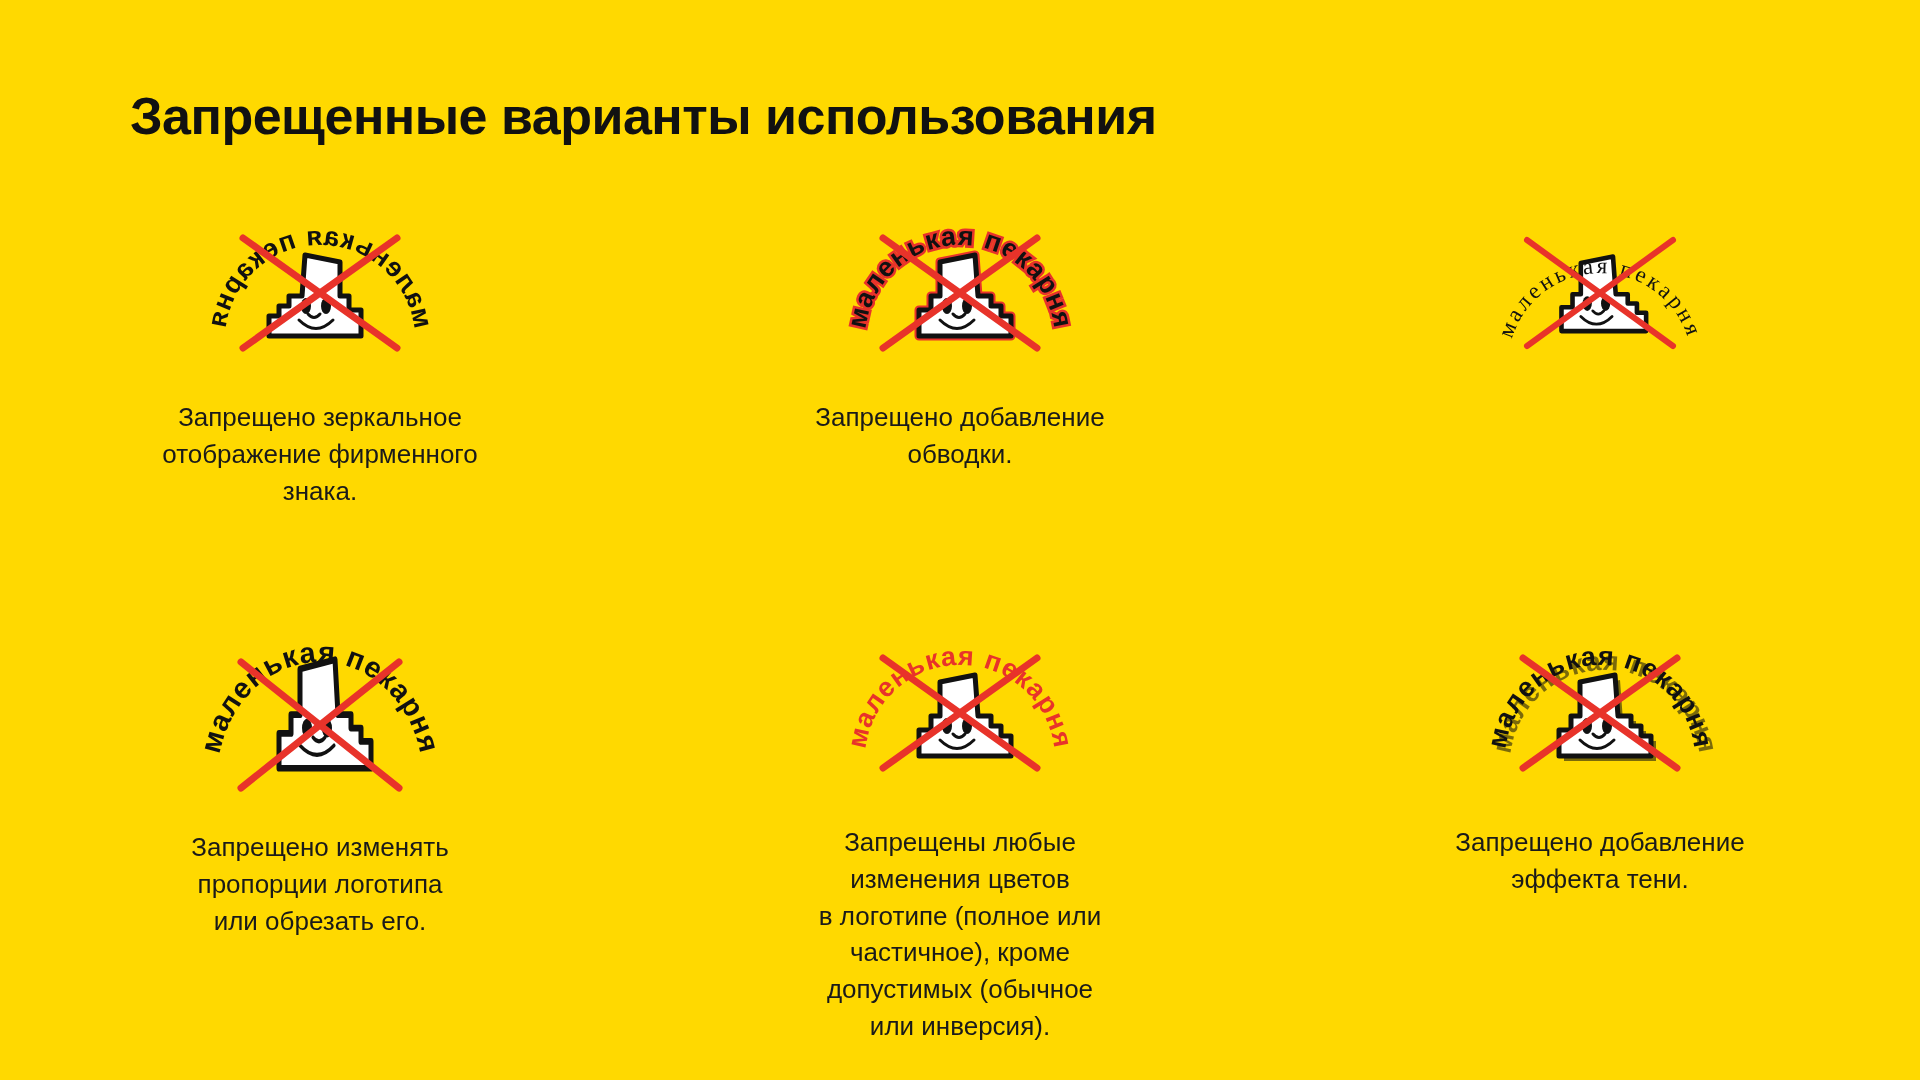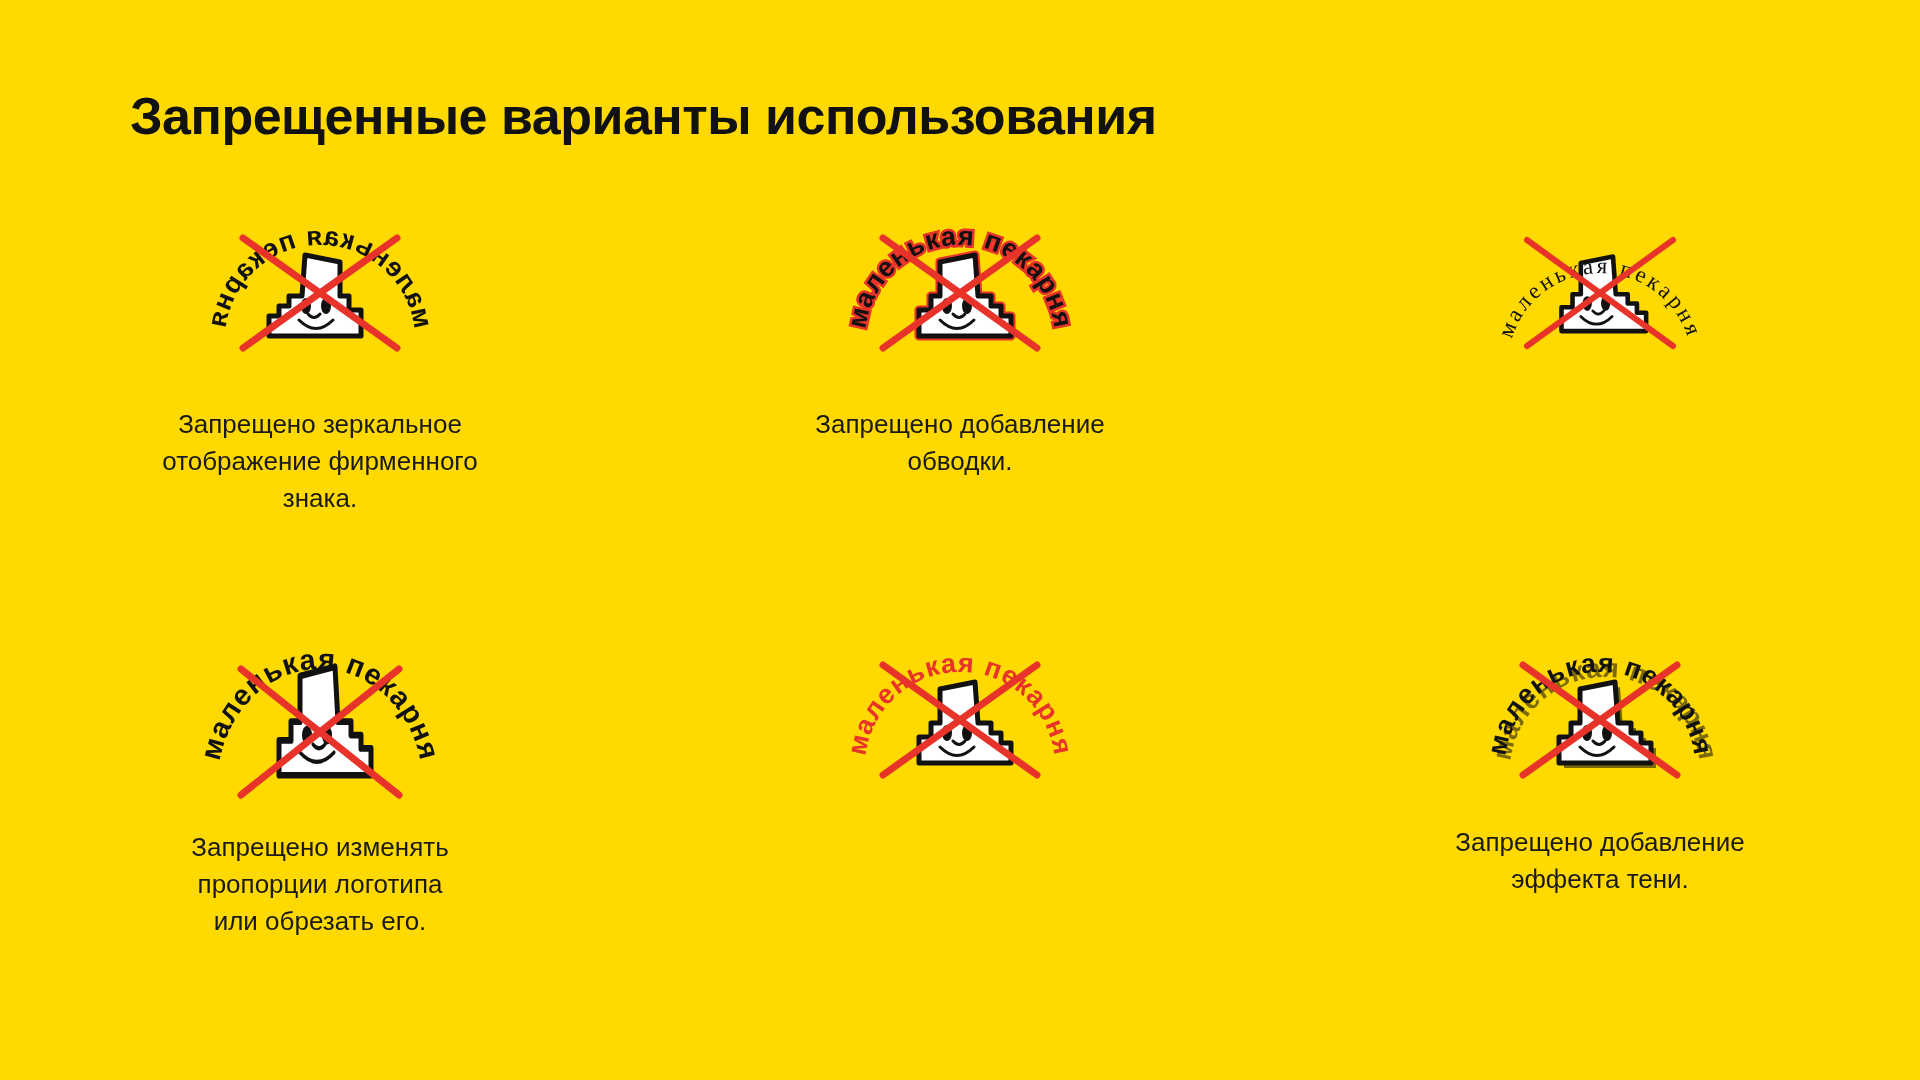--- a/index.html
+++ b/index.html
@@ -27,31 +27,31 @@
     width: 640px;
     display: flex;
     flex-direction: column;
     align-items: center;
   }
 
   .logo-wrap { position: relative; width: 250px; height: 175px; }
   .logo-svg { display: block; width: 250px; height: 175px; overflow: visible; }
 
   .caption {
-    margin-top: 31px;
+    margin-top: 24px;
     text-align: center;
     font-size: 26px;
     line-height: 1.42;
     color: #1a1a1a;
     max-width: 430px;
     white-space: pre-line;
   }
 
   .r2 .logo-wrap { height: 190px; }
-  .r2 .caption { margin-top: 7px; }
+  .r2 .caption { margin-top: 14px; }
 </style>
 </head>
 <body>
 
 <div id="page">
 
   <h1 id="page-title">Запрещенные варианты использования</h1>
 
   <div class="grid">
 
@@ -183,20 +183,26 @@
             </g>
             <text font-family="'Liberation Sans', sans-serif" font-size="27" font-weight="700" fill="#E8332A" letter-spacing="1">
               <textPath href="#arcE" startOffset="50%" text-anchor="middle">маленькая пекарня</textPath>
             </text>
             <g stroke="#E8332A" stroke-width="7" stroke-linecap="round">
               <line x1="48" y1="38" x2="202" y2="148"></line>
               <line x1="202" y1="38" x2="48" y2="148"></line>
             </g>
           </svg>
         </div>
+        <div class="caption">Запрещены любые
+изменения цветов
+в логотипе (полное или
+частичное), кроме
+допустимых (обычное
+или инверсия).</div>
       </div>
 
       <div class="cell">
         <div class="logo-wrap">
           <svg class="logo-svg" viewBox="0 0 250 175">
             <defs>
               <path id="arcF" d="M 30 140 A 95 95 0 0 1 220 140"></path>
               <path id="arcFs" d="M 35 145 A 95 95 0 0 1 225 145"></path>
             </defs>
             <g opacity="0.55">

